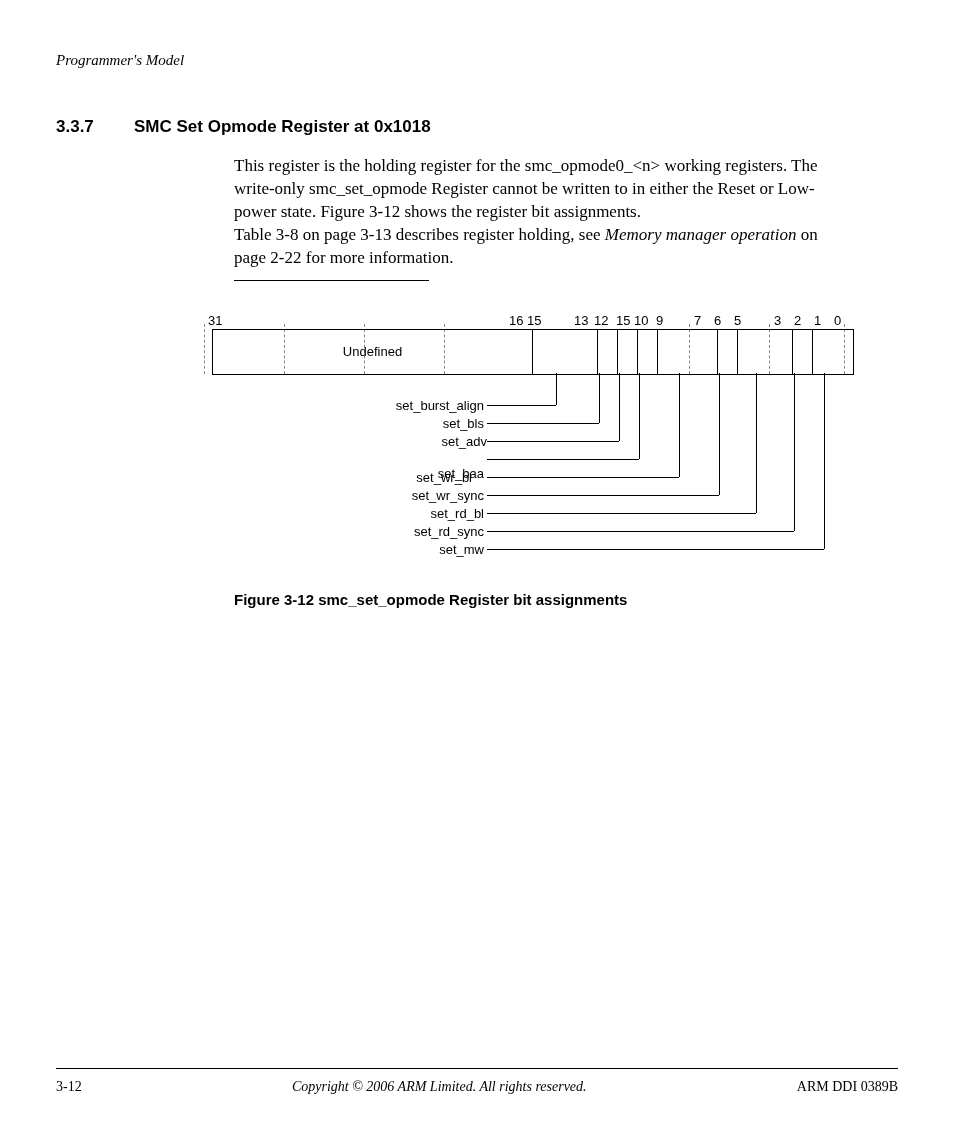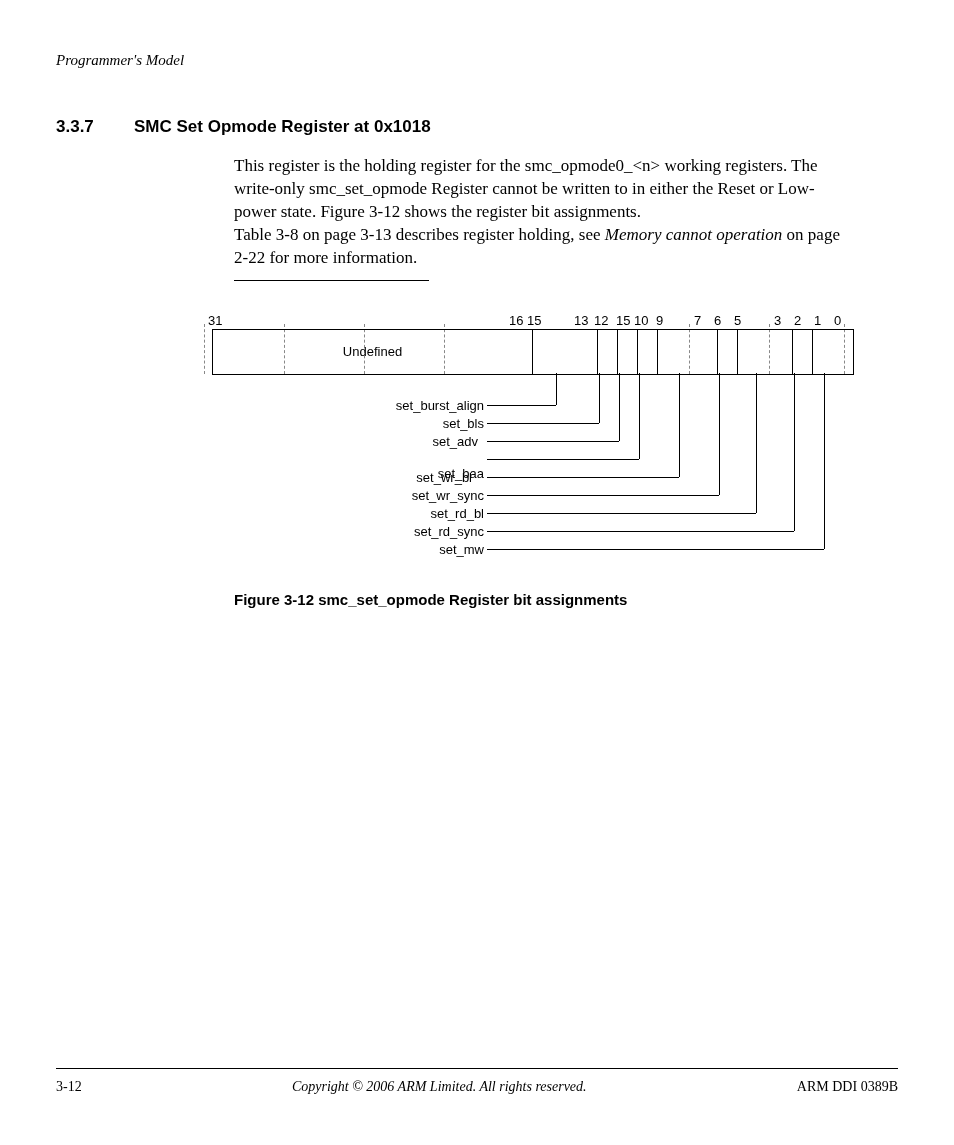--- a/index.html
+++ b/index.html
@@ -165,21 +165,21 @@
 
   <div class="section-row">
     <div class="section-num">3.3.7</div>
     <div class="section-title">SMC Set Opmode Register at 0x1018</div>
   </div>
 
   <div class="body-col">
     <div>This register is the holding register for the smc_opmode0_&lt;n&gt; working registers. The write-only smc_set_opmode Register cannot be written to in either the Reset or Low-power state. Figure 3-12 shows the register bit assignments.</div>
 
     <div class="note-body">
-      <span>Table 3-8 on page 3-13 describes register holding, see </span><span class="italic">Memory cannot operation</span><span> on page 2-22 for more information.</span>
+      <span>Table 3-8 on page 3-13 describes register holding, see </span><span class="italic">Memory manager operation</span><span> on page 2-22 for more information.</span>
     </div>
     <div class="note-end-rule"></div>
   </div>
 
   <div class="diagram-wrap">
 
     <div class="tick-dash" style="left:0px;"></div>
     <div class="tick-dash" style="left:80px;"></div>
     <div class="tick-dash" style="left:160px;"></div>
     <div class="tick-dash" style="left:240px;"></div>
@@ -219,21 +219,21 @@
     </div>
 
     <div class="field-label" style="left:100px; top:85px;">set_burst_align</div>
     <div class="hline" style="left:283px; top:92px; width:69px;"></div>
     <div class="vline" style="left:352px; top:60px; height:32px;"></div>
 
     <div class="field-label" style="left:100px; top:103px;">set_bls</div>
     <div class="hline" style="left:283px; top:110px; width:112px;"></div>
     <div class="vline" style="left:395px; top:60px; height:50px;"></div>
 
-    <div class="field-label" style="left:94px; top:121px;">set_adv</div>
+    <div class="field-label" style="left:103px; top:121px;">set_adv</div>
     <div class="hline" style="left:283px; top:128px; width:132px;"></div>
     <div class="vline" style="left:415px; top:60px; height:68px;"></div>
 
     <div class="field-label" style="left:100px; top:153px;">set_baa</div>
     <div class="hline" style="left:283px; top:146px; width:152px;"></div>
     <div class="vline" style="left:435px; top:60px; height:86px;"></div>
 
     <div class="field-label" style="left:88px; top:157px;">set_wr_bl</div>
     <div class="hline" style="left:283px; top:164px; width:192px;"></div>
     <div class="vline" style="left:475px; top:60px; height:104px;"></div>

